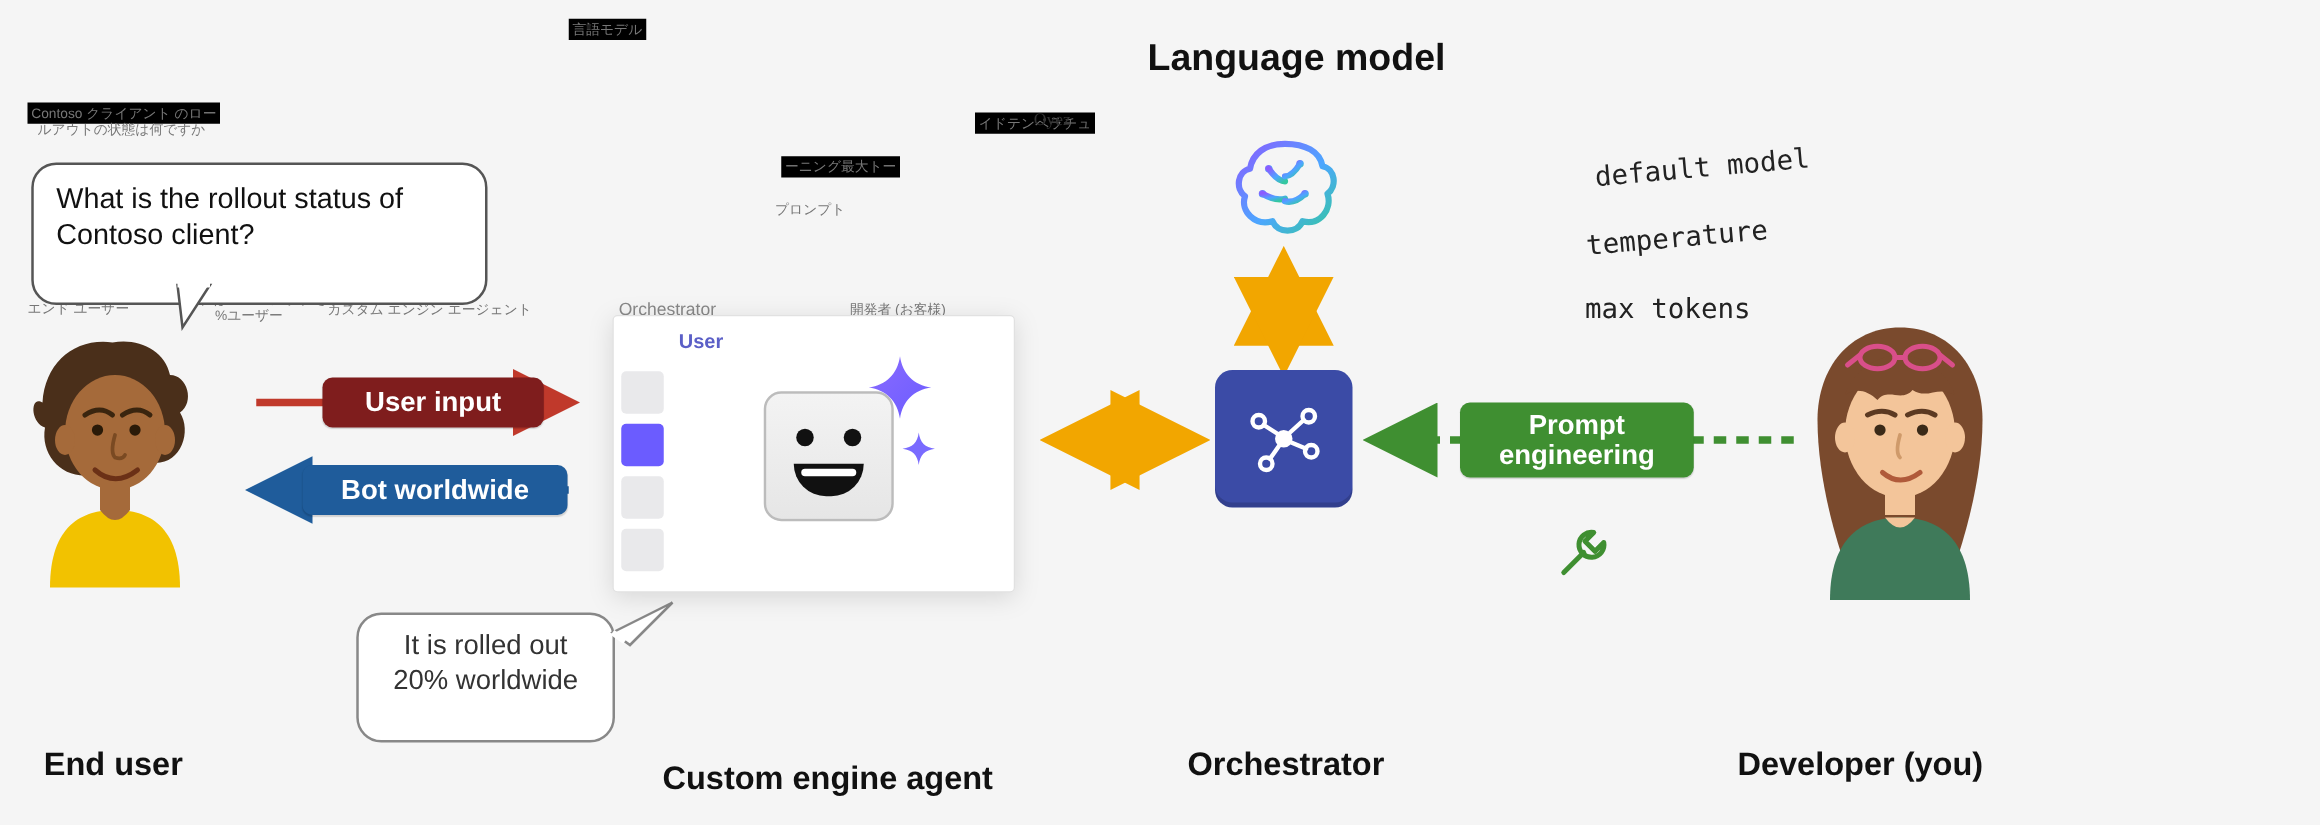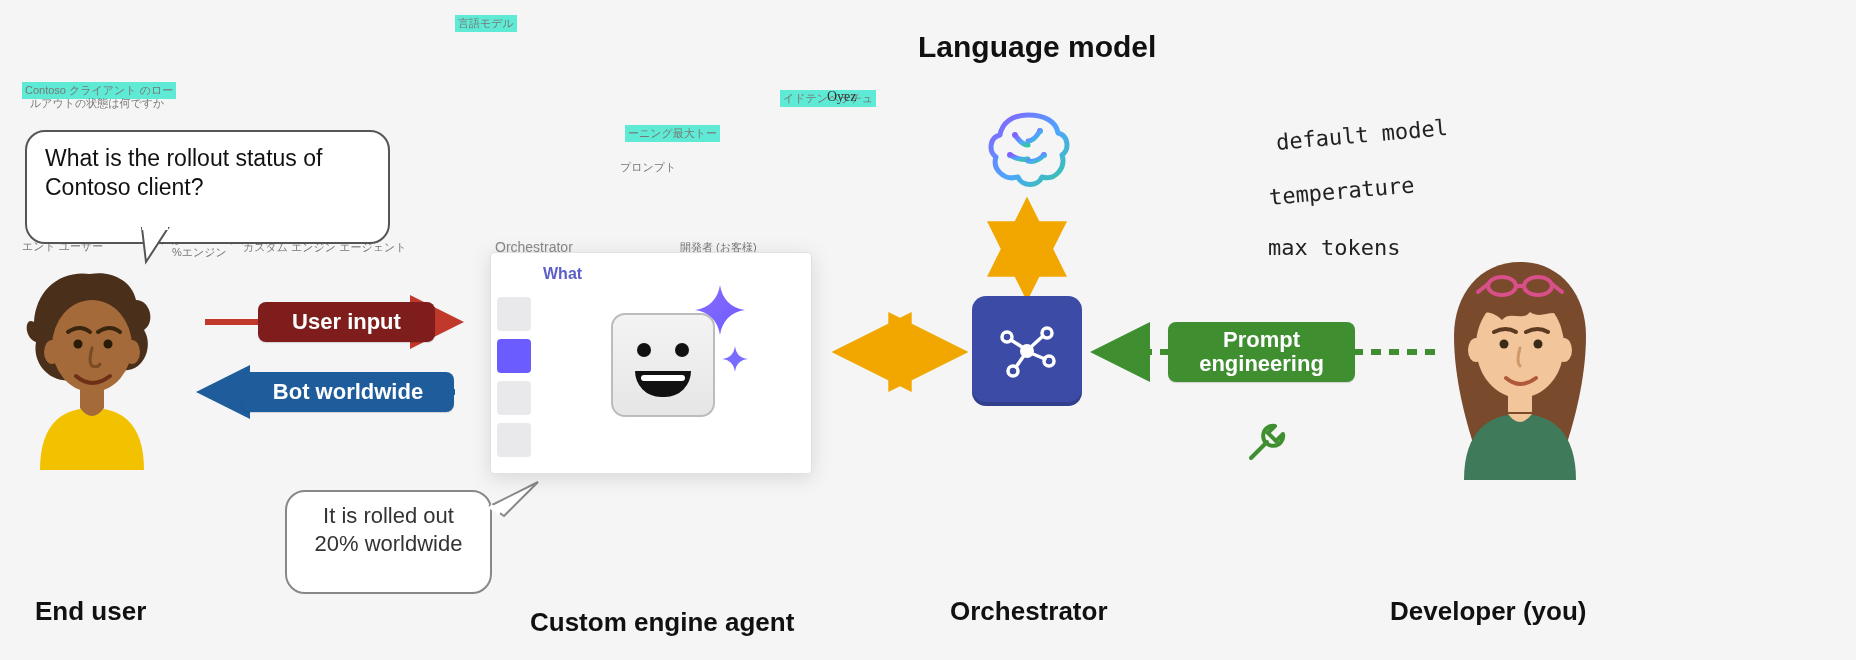--- a/index.html
+++ b/index.html
@@ -103,21 +103,21 @@
   
   .wrench { left: 1245px; top: 420px; width: 44px; height: 44px; }
   .wrench svg { width:100%; height:100%; }
 
   
   .mono { font-family: "Consolas", "Menlo", monospace; font-size: 22px; color:#222; }
   .mono.rot { transform: rotate(-5deg); transform-origin: left top; }
 
   
   .jp { color:#777; font-size:11px; white-space:nowrap; }
-  .jp-bg { background:#5eead4; padding:1px 3px; }
+  .jp-bg { background:#000000; padding:1px 3px; }
 
   
   .small-grey { font-size:14px; color:#888; }
 
   
   .avatar { width:160px; height:210px; }
   .avatar svg { width:100%; height:100%; overflow:visible; }
 
 </style>
 </head>
@@ -127,26 +127,26 @@
 
   <div class="abs label-huge" style="left:918px; top:30px;">Language model</div>
 
   <span class="abs jp jp-bg" style="left:455px; top:15px;">言語モデル</span>
   <span class="abs jp jp-bg" style="left:22px; top:82px;">Contoso クライアント のロー</span>
   <span class="abs jp" style="left:30px; top:96px;">ルアウトの状態は何ですか</span>
   <span class="abs jp" style="left:140px; top:150px;">ユーザー入力</span>
   <span class="abs jp" style="left:150px; top:180px;">ボットの応答</span>
   <span class="abs jp" style="left:22px; top:239px;">エンド ユーザー</span>
   <span class="abs jp" style="left:148px; top:232px;">それはロールアウト される</span>
-  <span class="abs jp" style="left:172px; top:245px;">%エンジン</span>
+  <span class="abs jp" style="left:172px; top:245px;">%ユーザー</span>
   <span class="abs jp jp-bg" style="left:625px; top:125px;">ーニング最大トー</span>
   <span class="abs jp jp-bg" style="left:780px; top:90px;">イドテンペラチュ</span>
   <span class="abs jp" style="left:827px; top:89px; font-size:14px; color:#333; font-family:serif;">Oyez</span>
   <span class="abs jp" style="left:620px; top:160px;">プロンプト</span>
-  <span class="abs jp" style="left:243px; top:240px;text-align:right;">カスタム エンジン エージェント</span>
+  <span class="abs jp" style="left:262px; top:240px;text-align:right;">カスタム エンジン エージェント</span>
   <span class="abs jp" style="left:680px; top:240px;">開発者 (お客様)</span>
   <span class="abs small-grey" style="left:495px; top:239px;">Orchestrator</span>
 
   <svg class="abs arrows" viewBox="0 0 1856 660">
     <defs>
       <marker id="arrR" viewBox="0 0 12 12" refX="10" refY="6" markerWidth="9" markerHeight="9" orient="auto">
         <path d="M0,0 L12,6 L0,12 z" fill="#c0392b"></path>
       </marker>
       <marker id="arrB" viewBox="0 0 12 12" refX="10" refY="6" markerWidth="9" markerHeight="9" orient="auto">
         <path d="M0,0 L12,6 L0,12 z" fill="#1f5c9b"></path>
@@ -262,21 +262,21 @@
       <path d="M76 128 q14 12 30 0" stroke="#b05a3a" stroke-width="4" fill="none" stroke-linecap="round"></path>
 
       <rect x="78" y="142" width="24" height="20" fill="#f3c59a"></rect>
 
       <path d="M34 230 C34 180 60 164 90 164 C120 164 146 180 146 230 Z" fill="#3f7a5a"></path>
       <path d="M78 164 q12 16 24 0" fill="#f3c59a"></path>
     </svg>
   </div>
 
   <div class="abs app-window">
-    <span class="app-title">What</span>
+    <span class="app-title">User</span>
     <div class="rail">
       <div class="rail-item"></div>
       <div class="rail-item active"></div>
       <div class="rail-item"></div>
       <div class="rail-item"></div>
     </div>
     <div class="bot-tile">
       <div class="bot-eyes">
           <div class="bot-eye"></div>
           <div class="bot-eye"></div>

